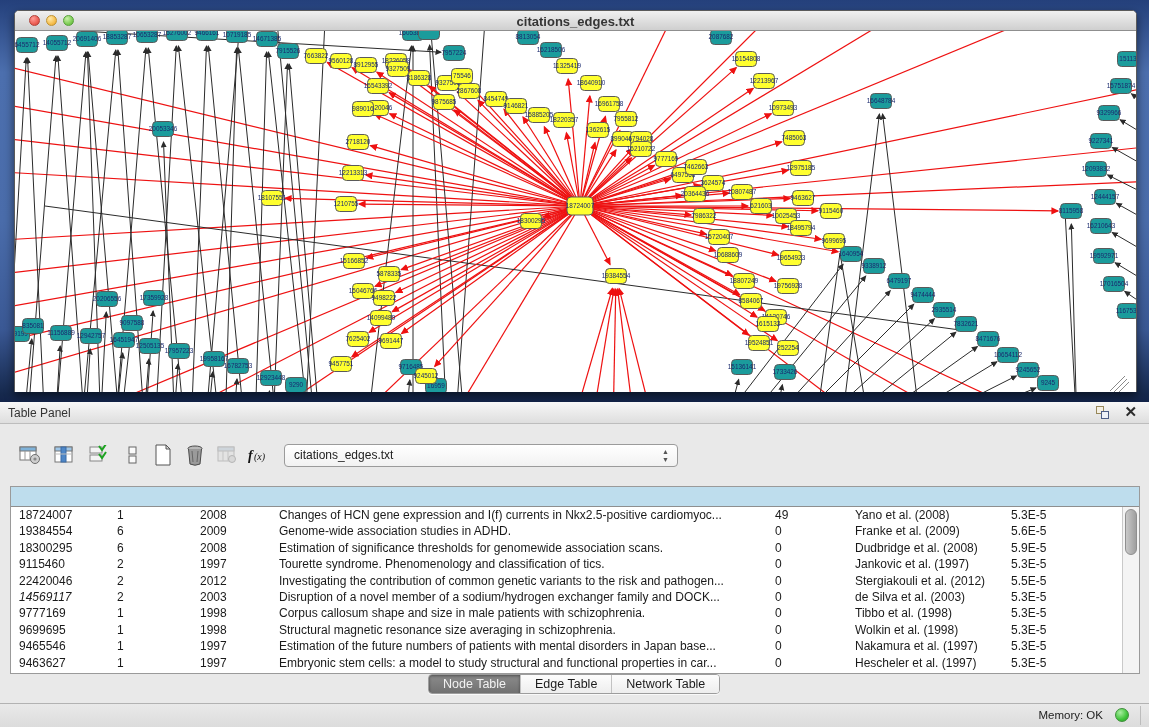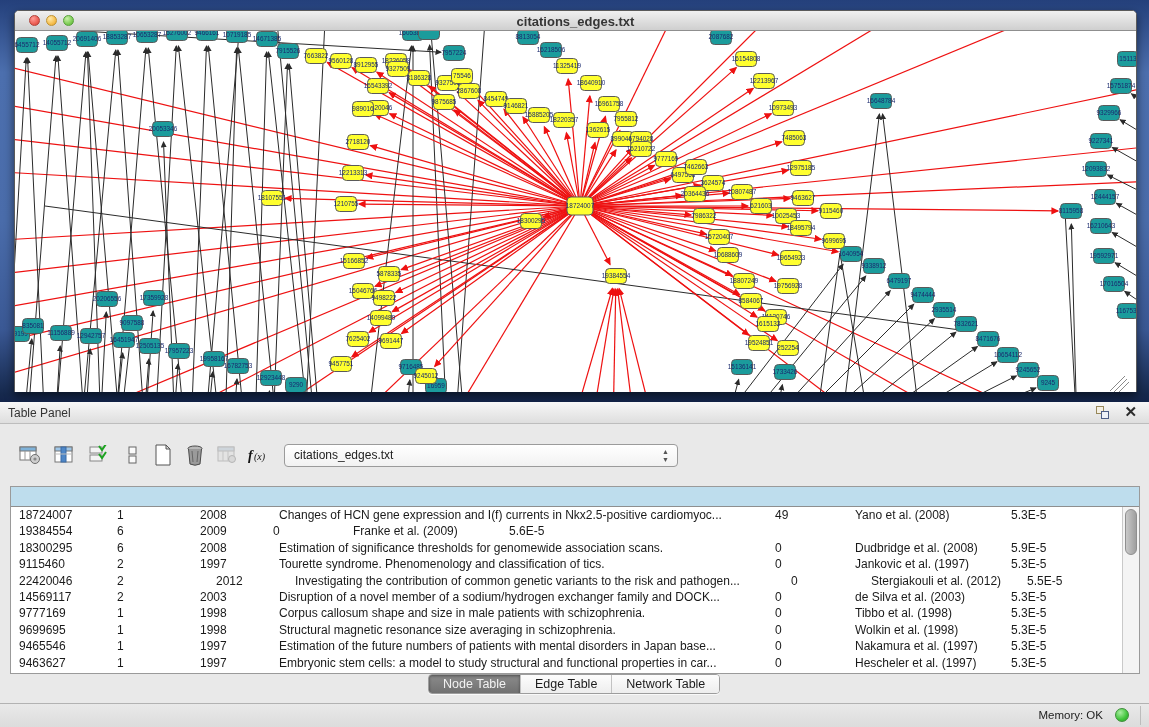--- a/index.html
+++ b/index.html
@@ -894,20 +894,21 @@
             <div class="tcell c2" style="width: 72px;">2008</div>
             <div class="tcell c3" style="width: 502px;">Changes of HCN gene expression and I(f) currents in Nkx2.5-positive cardiomyoc...</div>
             <div class="tcell c4" style="width: 75px;">49</div>
             <div class="tcell c5" style="width: 157px;">Yano et al. (2008)</div>
             <div class="tcell c6" style="width: 120px;">5.3E-5</div>
           </div>
           <div class="trow">
             <div class="tcell c0" style="width: 93px;">19384554</div>
             <div class="tcell c1" style="width: 93px;">6</div>
             <div class="tcell c2" style="width: 72px;">2009</div>
+            <div class="tcell c3" style="width: 502px;">Genome-wide association studies in ADHD.</div>
             <div class="tcell c4" style="width: 75px;">0</div>
             <div class="tcell c5" style="width: 157px;">Franke et al. (2009)</div>
             <div class="tcell c6" style="width: 120px;">5.6E-5</div>
           </div>
           <div class="trow">
             <div class="tcell c0" style="width: 93px;">18300295</div>
             <div class="tcell c1" style="width: 93px;">6</div>
             <div class="tcell c2" style="width: 72px;">2008</div>
             <div class="tcell c3" style="width: 502px;">Estimation of significance thresholds for genomewide association scans.</div>
             <div class="tcell c4" style="width: 75px;">0</div>
@@ -919,28 +920,28 @@
             <div class="tcell c1" style="width: 93px;">2</div>
             <div class="tcell c2" style="width: 72px;">1997</div>
             <div class="tcell c3" style="width: 502px;">Tourette syndrome. Phenomenology and classification of tics.</div>
             <div class="tcell c4" style="width: 75px;">0</div>
             <div class="tcell c5" style="width: 157px;">Jankovic et al. (1997)</div>
             <div class="tcell c6" style="width: 120px;">5.3E-5</div>
           </div>
           <div class="trow">
             <div class="tcell c0" style="width: 93px;">22420046</div>
             <div class="tcell c1" style="width: 93px;">2</div>
-            <div class="tcell c2" style="width: 72px; margin-left: 16px;">2012</div>
+            <div class="tcell c2" style="width: 72px;">2012</div>
             <div class="tcell c3" style="width: 502px;">Investigating the contribution of common genetic variants to the risk and pathogen...</div>
             <div class="tcell c4" style="width: 75px;">0</div>
             <div class="tcell c5" style="width: 157px;">Stergiakouli et al. (2012)</div>
             <div class="tcell c6" style="width: 120px;">5.5E-5</div>
           </div>
           <div class="trow">
-            <div class="tcell c0" style="width: 93px;">14569117</div>
+            <div class="tcell c0" style="width: 93px; font-style: italic;">14569117</div>
             <div class="tcell c1" style="width: 93px;">2</div>
             <div class="tcell c2" style="width: 72px;">2003</div>
             <div class="tcell c3" style="width: 502px;">Disruption of a novel member of a sodium/hydrogen exchanger family and DOCK...</div>
             <div class="tcell c4" style="width: 75px;">0</div>
             <div class="tcell c5" style="width: 157px;">de Silva et al. (2003)</div>
             <div class="tcell c6" style="width: 120px;">5.3E-5</div>
           </div>
           <div class="trow">
             <div class="tcell c0" style="width: 93px;">9777169</div>
             <div class="tcell c1" style="width: 93px;">1</div>

